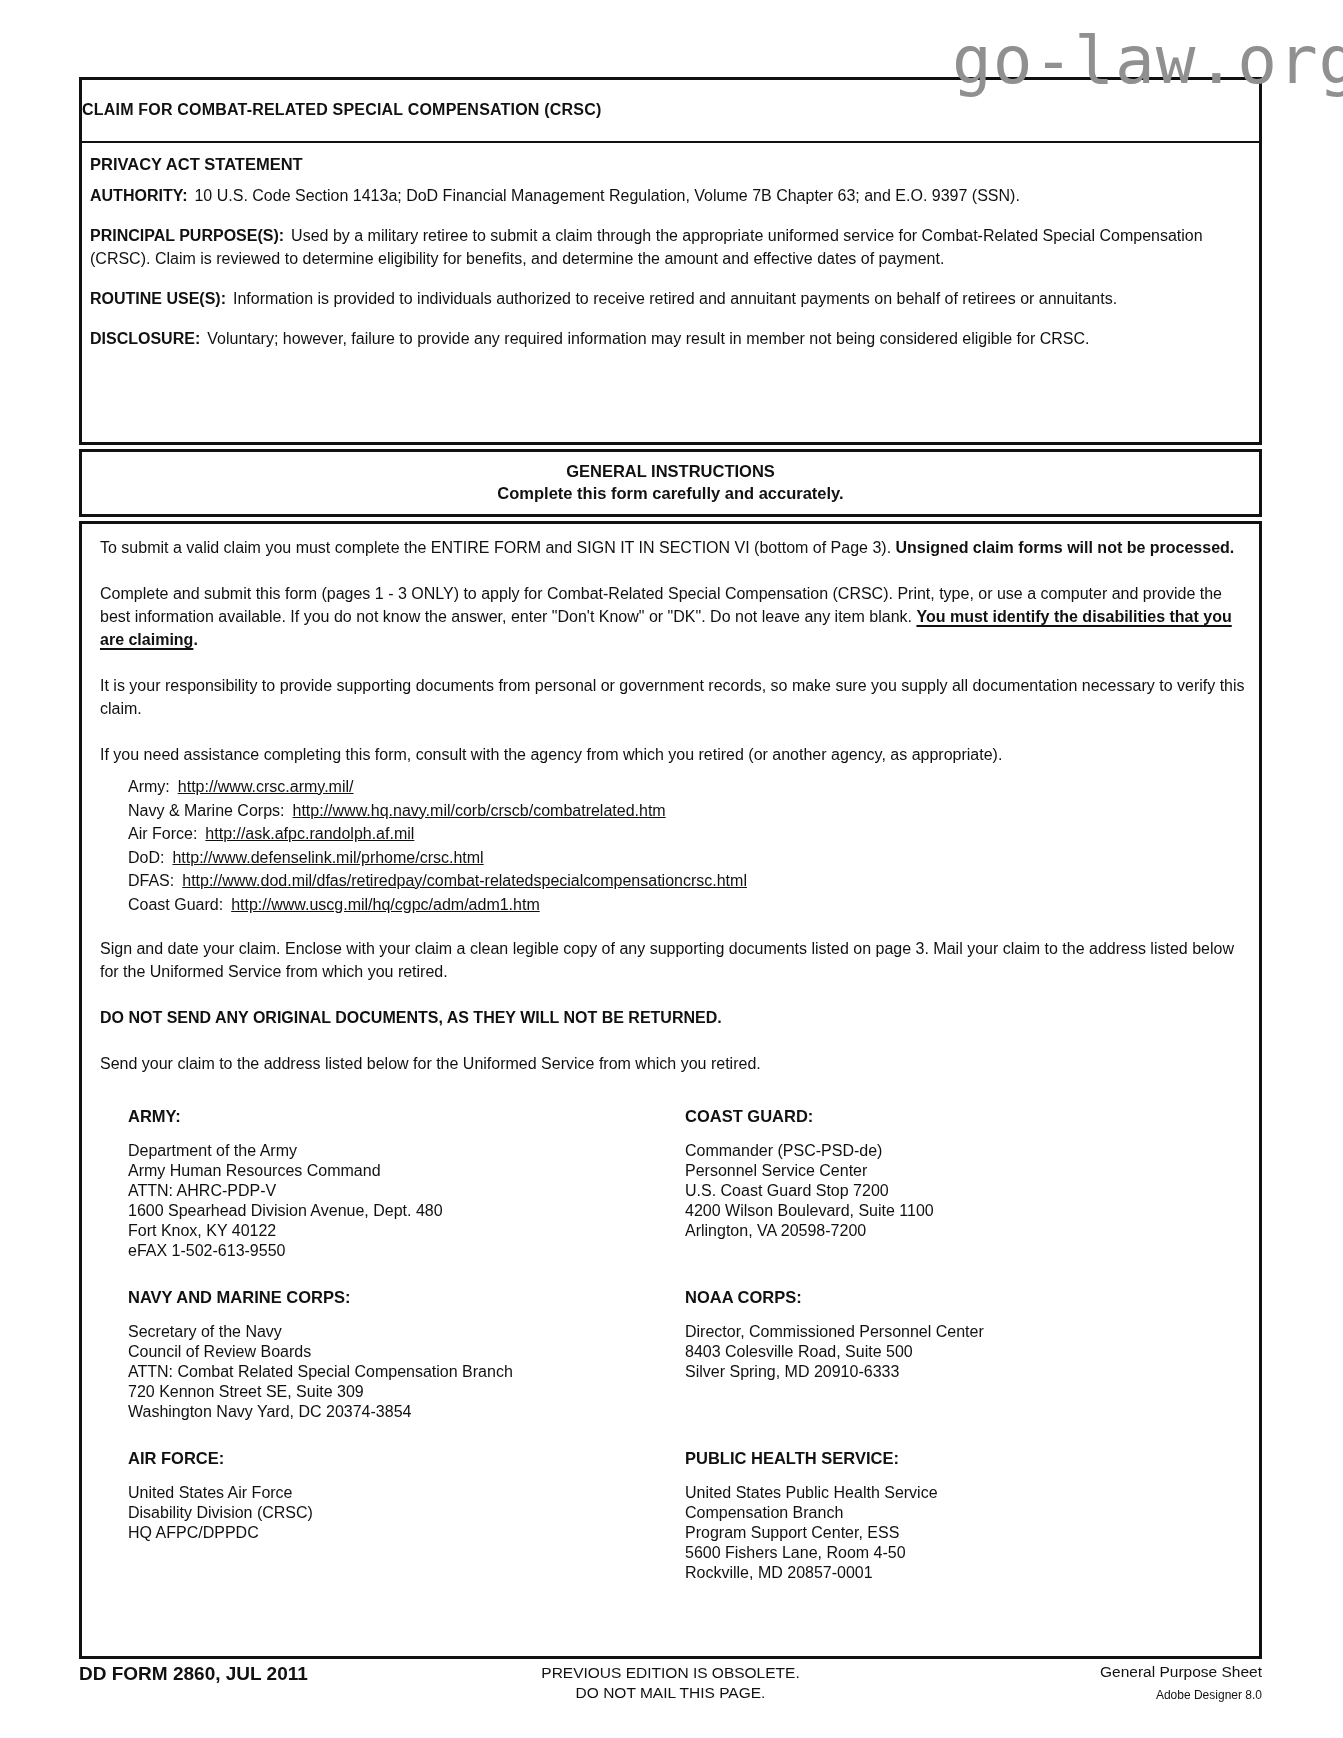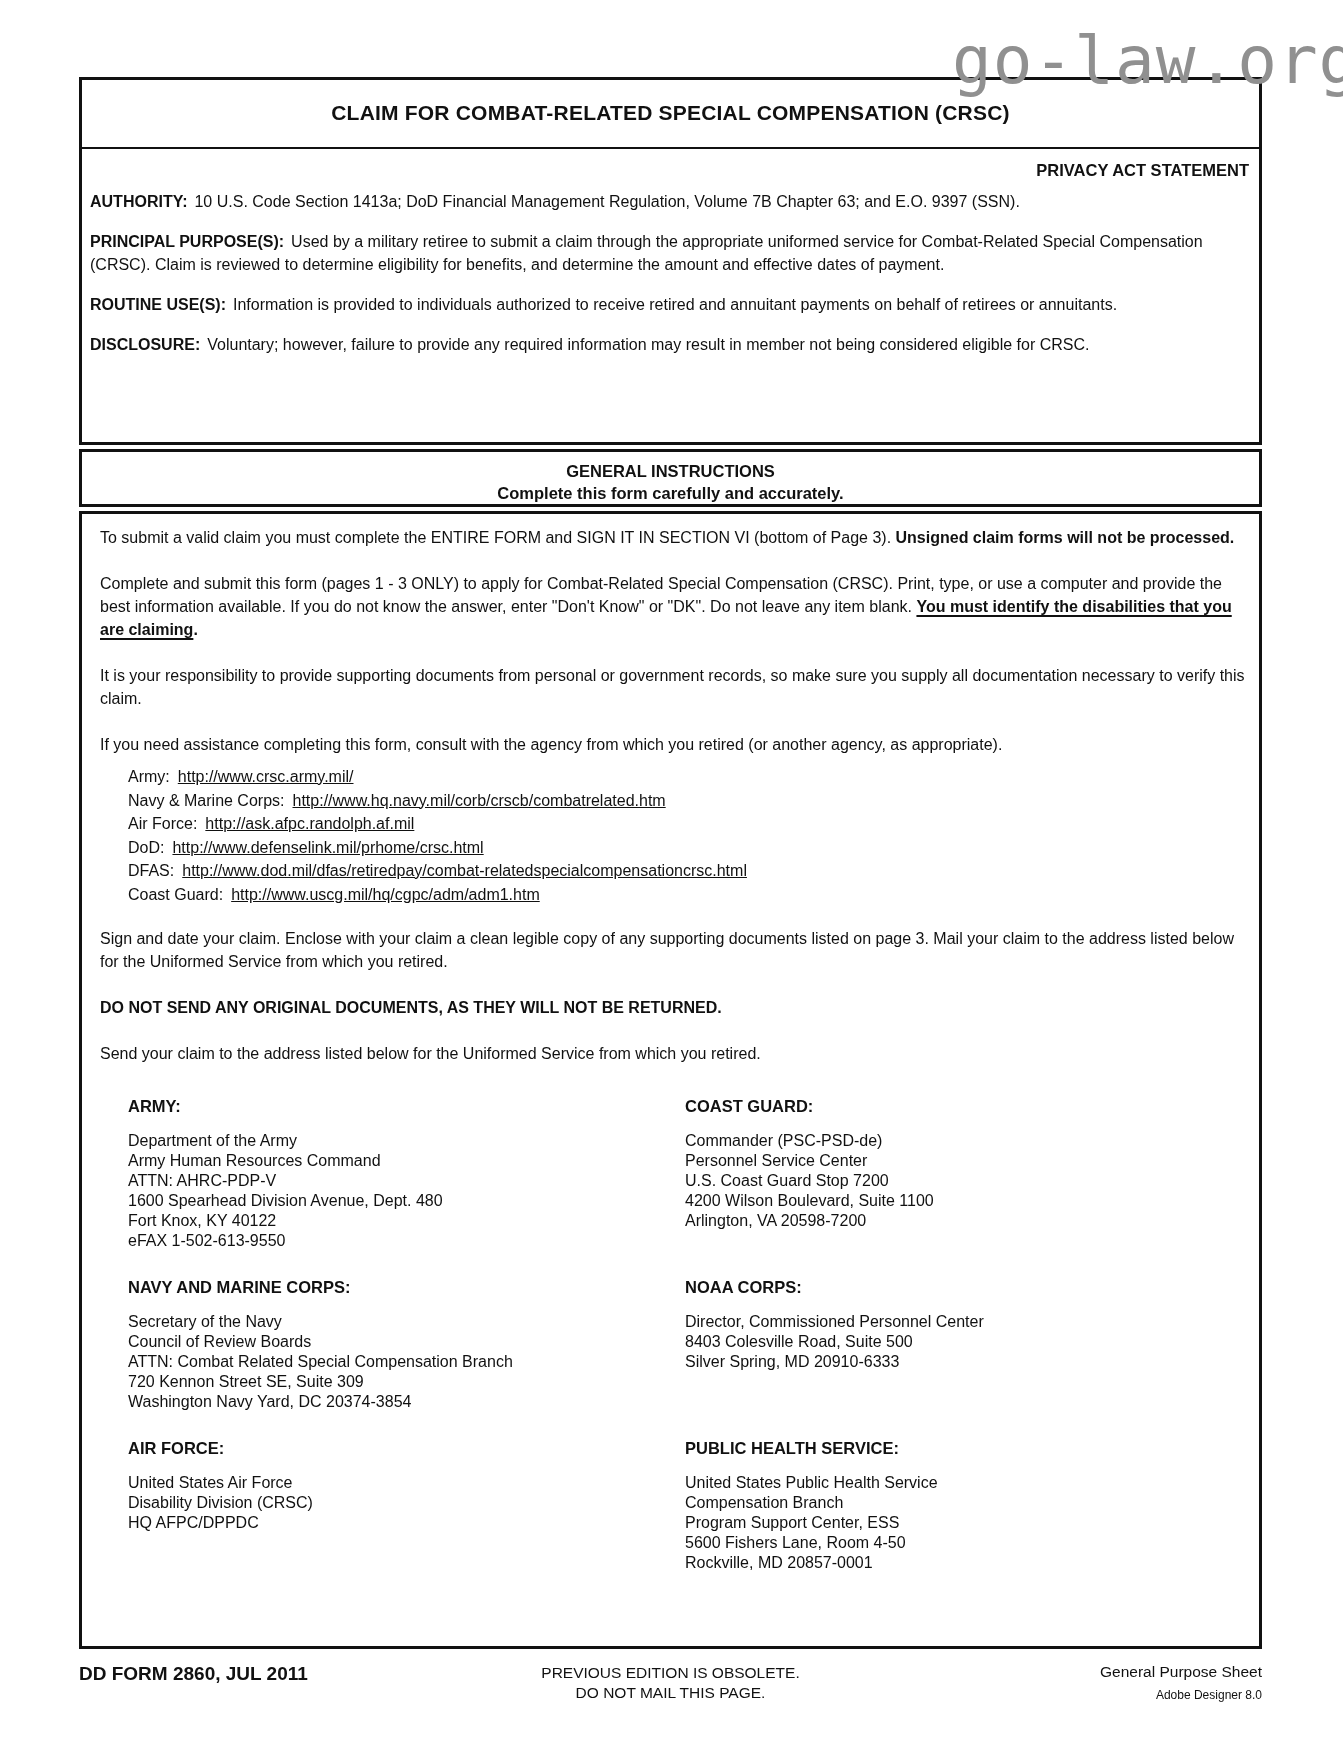--- a/index.html
+++ b/index.html
@@ -28,41 +28,41 @@
     left: 79px; top: 77px;
     width: 1183px;
   }
   .box {
     border: 3px solid #111111;
     background: #ffffff;
   }
   .box1 { height: 368px; }
   .titlebar {
     border-bottom: 2px solid #111111;
-    text-align: center;
-    font-weight: bold;
-    font-size: 21px;
+    text-align: left;
+    font-weight: bold;
+    font-size: 16px;
     padding: 21px 0 22px 0;
     letter-spacing: 0.2px;
   }
   .privacy { padding: 8px 10px 0 8px; }
   .privacy-heading {
-    text-align: right;
+    text-align: left;
     font-weight: bold;
     font-size: 16.5px;
     margin: 4px 0 10px 0;
   }
   .pitem {
     margin: 0 0 17px 0;
     line-height: 23px;
   }
   .plabel { font-weight: bold; margin-right: 7px; }
   .box2 {
     margin-top: 4px;
-    height: 58px;
+    height: 68px;
     text-align: center;
     padding-top: 8px;
     line-height: 22px;
   }
   .gi-h { font-weight: bold; font-size: 16.5px; }
   .box3 {
     margin-top: 4px;
     height: 1138px;
     padding: 12px 14px 0 18px;
   }

